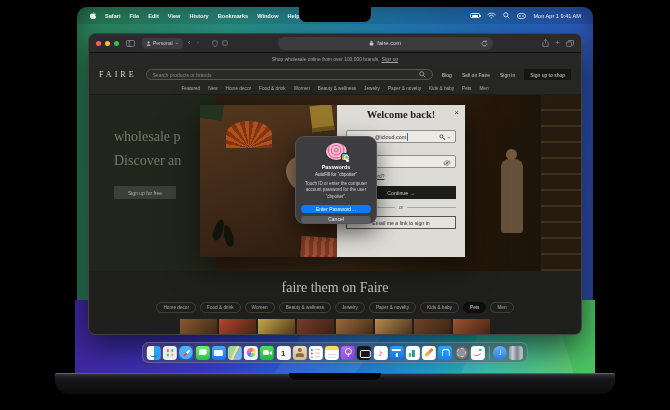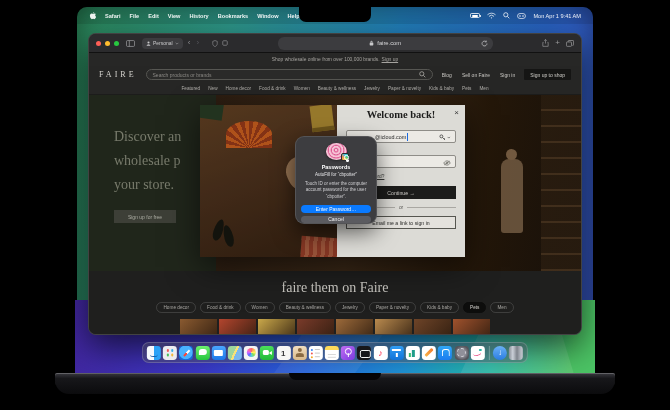--- a/index.html
+++ b/index.html
@@ -383,23 +383,22 @@
             <span class="nitem">Beauty &amp; wellness</span>
             <span class="nitem">Jewelry</span>
             <span class="nitem">Paper &amp; novelty</span>
             <span class="nitem">Kids &amp; baby</span>
             <span class="nitem">Pets</span>
             <span class="nitem">Men</span>
         </div>
 
         <div class="hero">
           <div class="hero-left">
+            <div class="hero-line">wholesale p</div>
             <div class="hero-line">Discover an</div>
-            <div class="hero-line">wholesale p</div>
-            <div class="hero-line">your store.</div>
             <div class="hero-cta">Sign up for free</div>
           </div>
           <div class="hero-photo">
             <div class="shelf"></div>
             <div class="figure"></div>
           </div>
         </div>
 
         <div class="fsection">
           <div class="ftitle">faire them on Faire</div>

